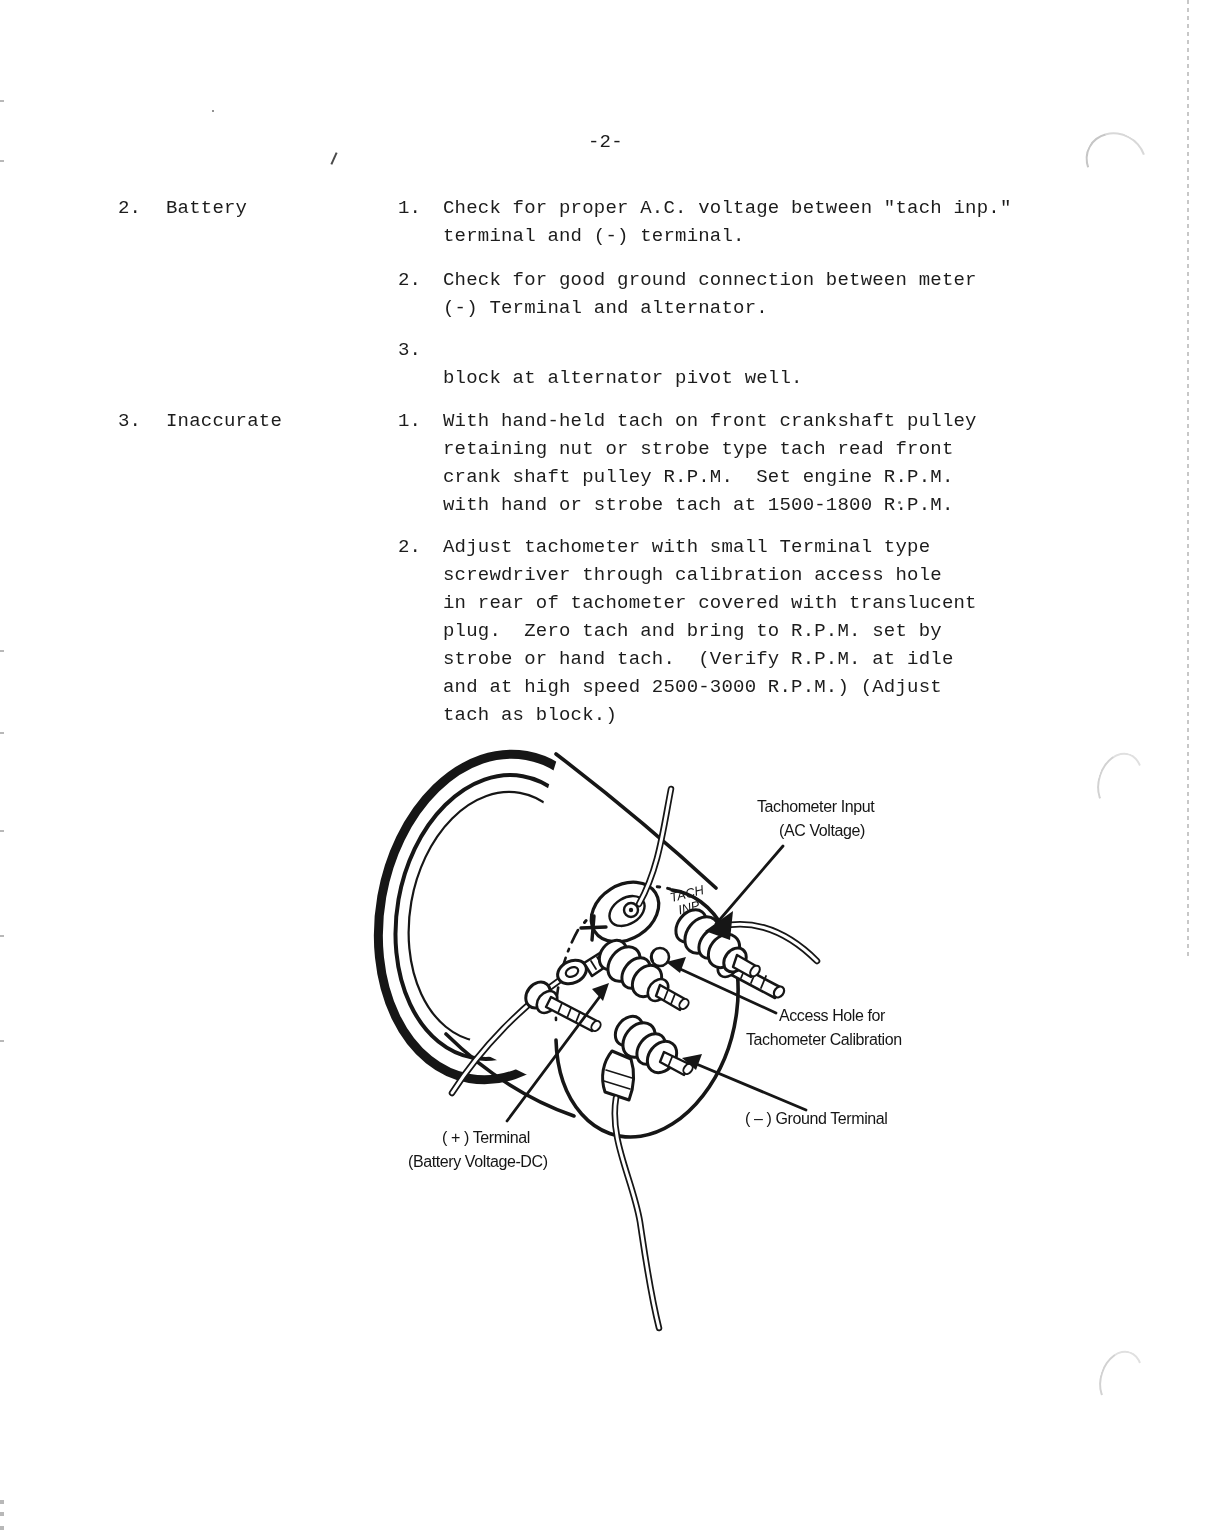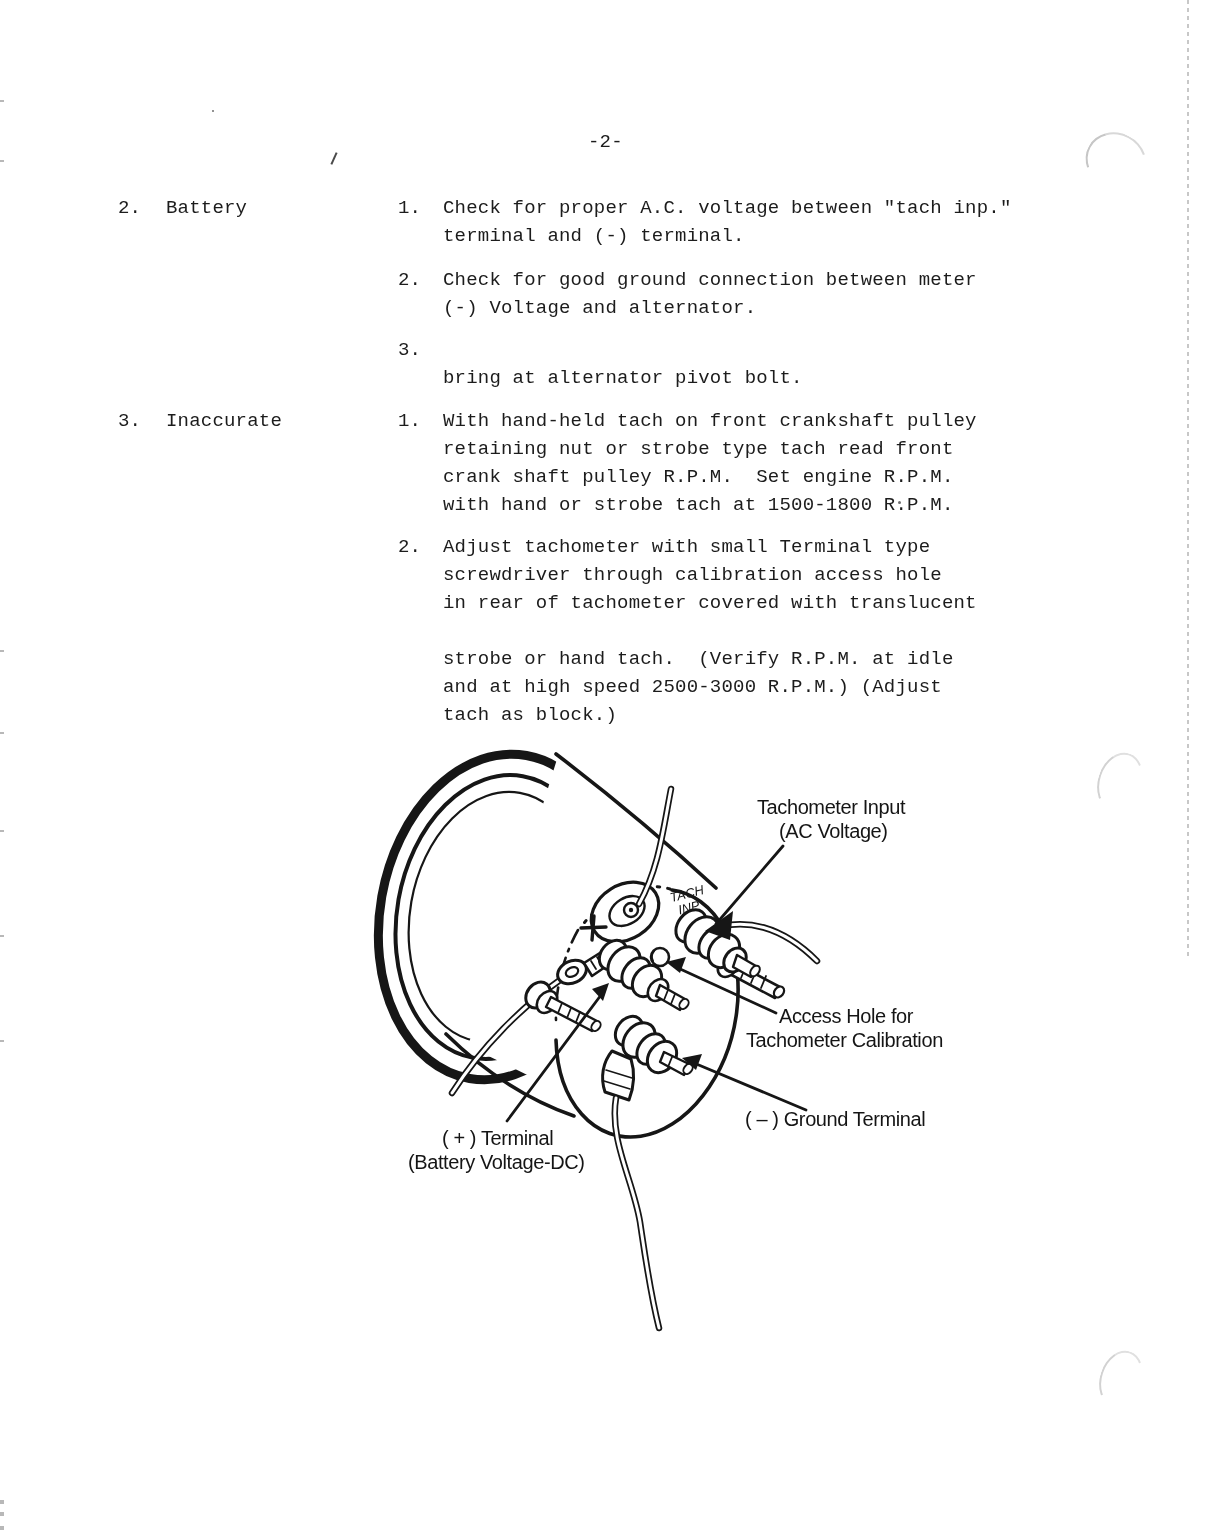--- a/index.html
+++ b/index.html
@@ -7,21 +7,21 @@
     position:relative;width:1209px;height:1538px;background:#ffffff;
     overflow:hidden;font-family:"Liberation Mono","DejaVu Sans Mono",monospace;
     color:#1e1e1e;
   }
   .tline{
     position:absolute;font-size:19px;line-height:24px;white-space:pre;
     letter-spacing:0.2px;color:#1c1c1c;
   }
   .lbl{
     position:absolute;font-family:"Liberation Sans","DejaVu Sans",sans-serif;
-    font-size:20px;line-height:24px;letter-spacing:-0.4px;color:#151515;white-space:pre;
+    font-size:16px;line-height:24px;letter-spacing:-0.4px;color:#151515;white-space:pre;
   }
   svg{position:absolute;left:0;top:0;pointer-events:none;}
   .art-arc{position:absolute;border:2px solid transparent;border-radius:50%;}
   .edge-dots{
     position:absolute;left:1187px;top:0;width:2px;height:960px;opacity:.55;
     background:repeating-linear-gradient(to bottom,#9a9a9a 0 4px,transparent 4px 8px);
   }
   .speck{position:absolute;background:#6f6f6f;border-radius:50%;}
   .ltick{position:absolute;left:0;width:4px;height:2px;background:#9a9a9a;opacity:.7;}
 </style>
@@ -34,38 +34,39 @@
 
   <div class="tline" style="left:118px;top:196px">2.</div>
   <div class="tline" style="left:166px;top:196px">Battery</div>
 
   <div class="tline" style="left:398px;top:196px">1.</div>
   <div class="tline" style="left:443px;top:196px">Check for proper A.C. voltage between "tach inp."</div>
   <div class="tline" style="left:443px;top:224px">terminal and (-) terminal.</div>
 
   <div class="tline" style="left:398px;top:268px">2.</div>
   <div class="tline" style="left:443px;top:268px">Check for good ground connection between meter</div>
-  <div class="tline" style="left:443px;top:296px">(-) Voltage and alternator.</div>
+  <div class="tline" style="left:443px;top:296px">(-) Terminal and alternator.</div>
 
   <div class="tline" style="left:398px;top:338px">3.</div>
-  <div class="tline" style="left:443px;top:366px">bring at alternator pivot bolt.</div>
+  <div class="tline" style="left:443px;top:366px">block at alternator pivot well.</div>
 
   <div class="tline" style="left:118px;top:409px">3.</div>
   <div class="tline" style="left:166px;top:409px">Inaccurate</div>
 
   <div class="tline" style="left:398px;top:409px">1.</div>
   <div class="tline" style="left:443px;top:437px">retaining nut or strobe type tach read front</div>
   <div class="tline" style="left:443px;top:409px">With hand-held tach on front crankshaft pulley</div>
   <div class="tline" style="left:443px;top:465px">crank shaft pulley R.P.M.  Set engine R.P.M.</div>
   <div class="tline" style="left:443px;top:493px">with hand or strobe tach at 1500-1800 R.P.M.</div>
 
   <div class="tline" style="left:398px;top:535px">2.</div>
   <div class="tline" style="left:443px;top:535px">Adjust tachometer with small Terminal type</div>
   <div class="tline" style="left:443px;top:563px">screwdriver through calibration access hole</div>
   <div class="tline" style="left:443px;top:591px">in rear of tachometer covered with translucent</div>
+  <div class="tline" style="left:443px;top:619px">plug.  Zero tach and bring to R.P.M. set by</div>
   <div class="tline" style="left:443px;top:647px">strobe or hand tach.  (Verify R.P.M. at idle</div>
   <div class="tline" style="left:443px;top:675px">and at high speed 2500-3000 R.P.M.) (Adjust</div>
   <div class="tline" style="left:443px;top:703px">tach as block.)</div>
 
   <svg width="1209" height="1538" viewBox="0 0 1209 1538" fill="none" stroke="#161616" stroke-linecap="round" stroke-linejoin="round">
 
     <g>
       <ellipse cx="498" cy="917" rx="118" ry="164" transform="rotate(10 498 917)" stroke-width="9" fill="#fff"></ellipse>
       <ellipse cx="498" cy="917" rx="101" ry="143" transform="rotate(10 498 917)" stroke-width="4" fill="#fff"></ellipse>
       <ellipse cx="498" cy="917" rx="88" ry="126" transform="rotate(10 498 917)" stroke-width="2.2" fill="#fff"></ellipse>

